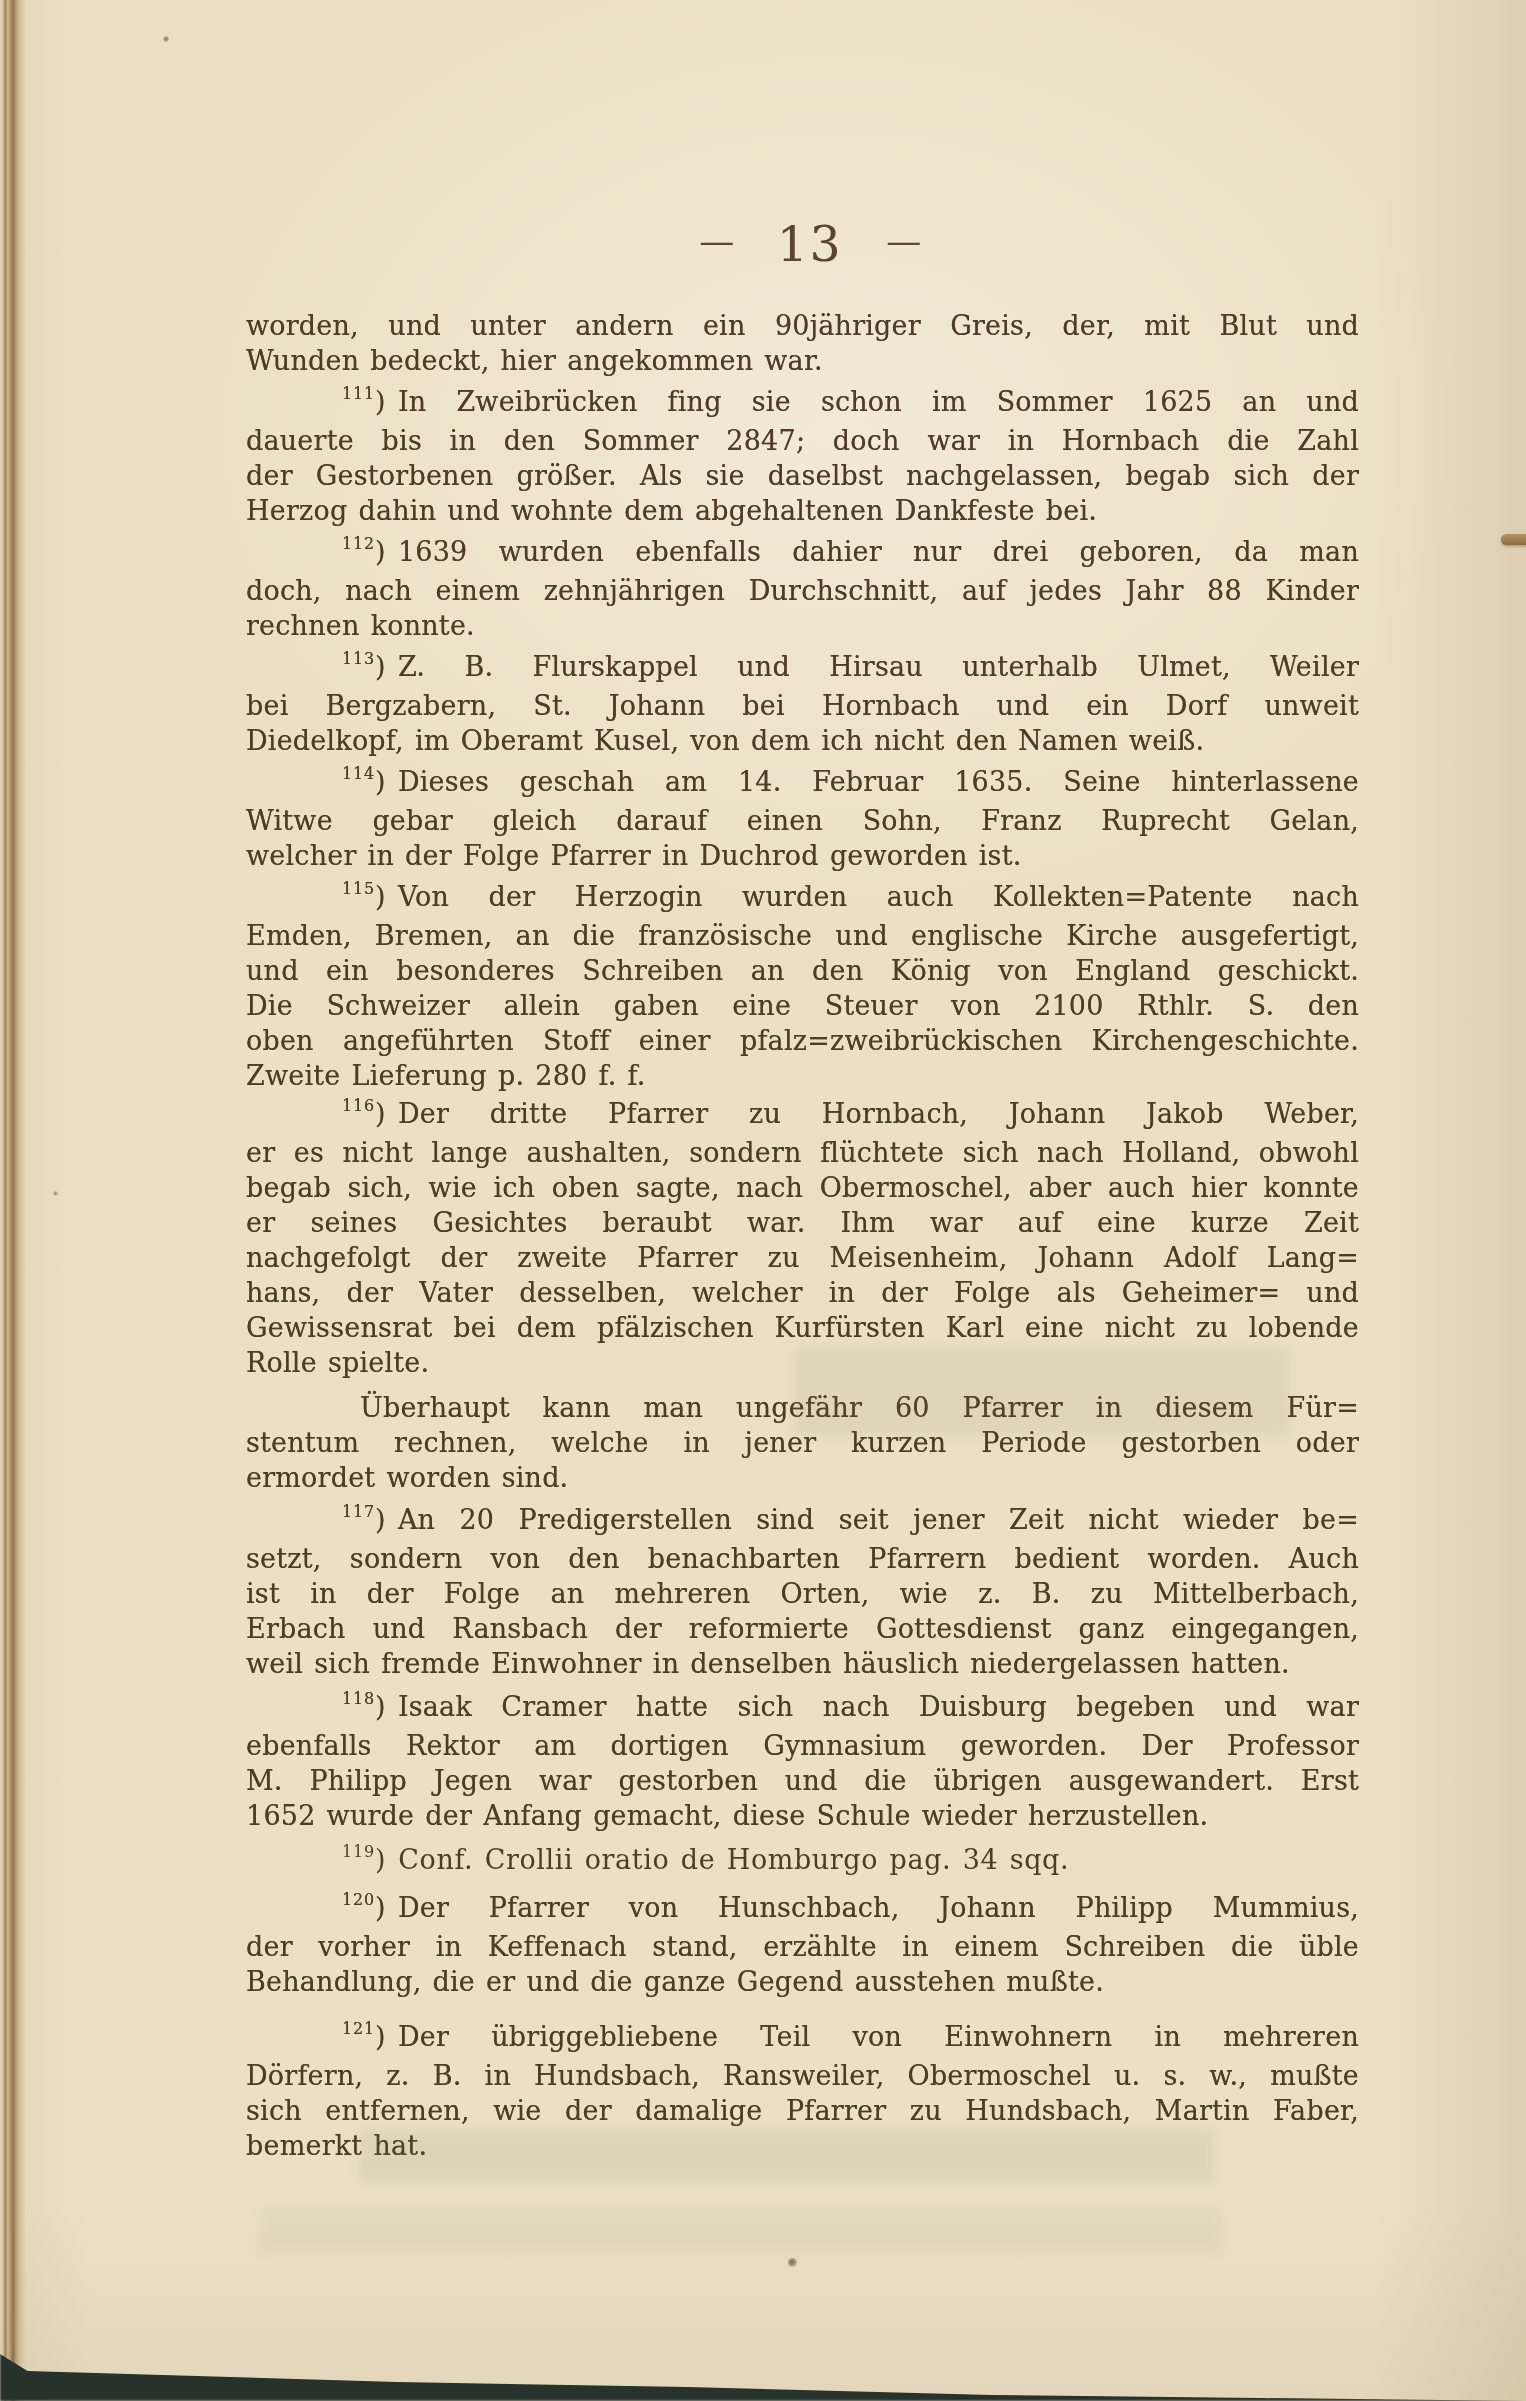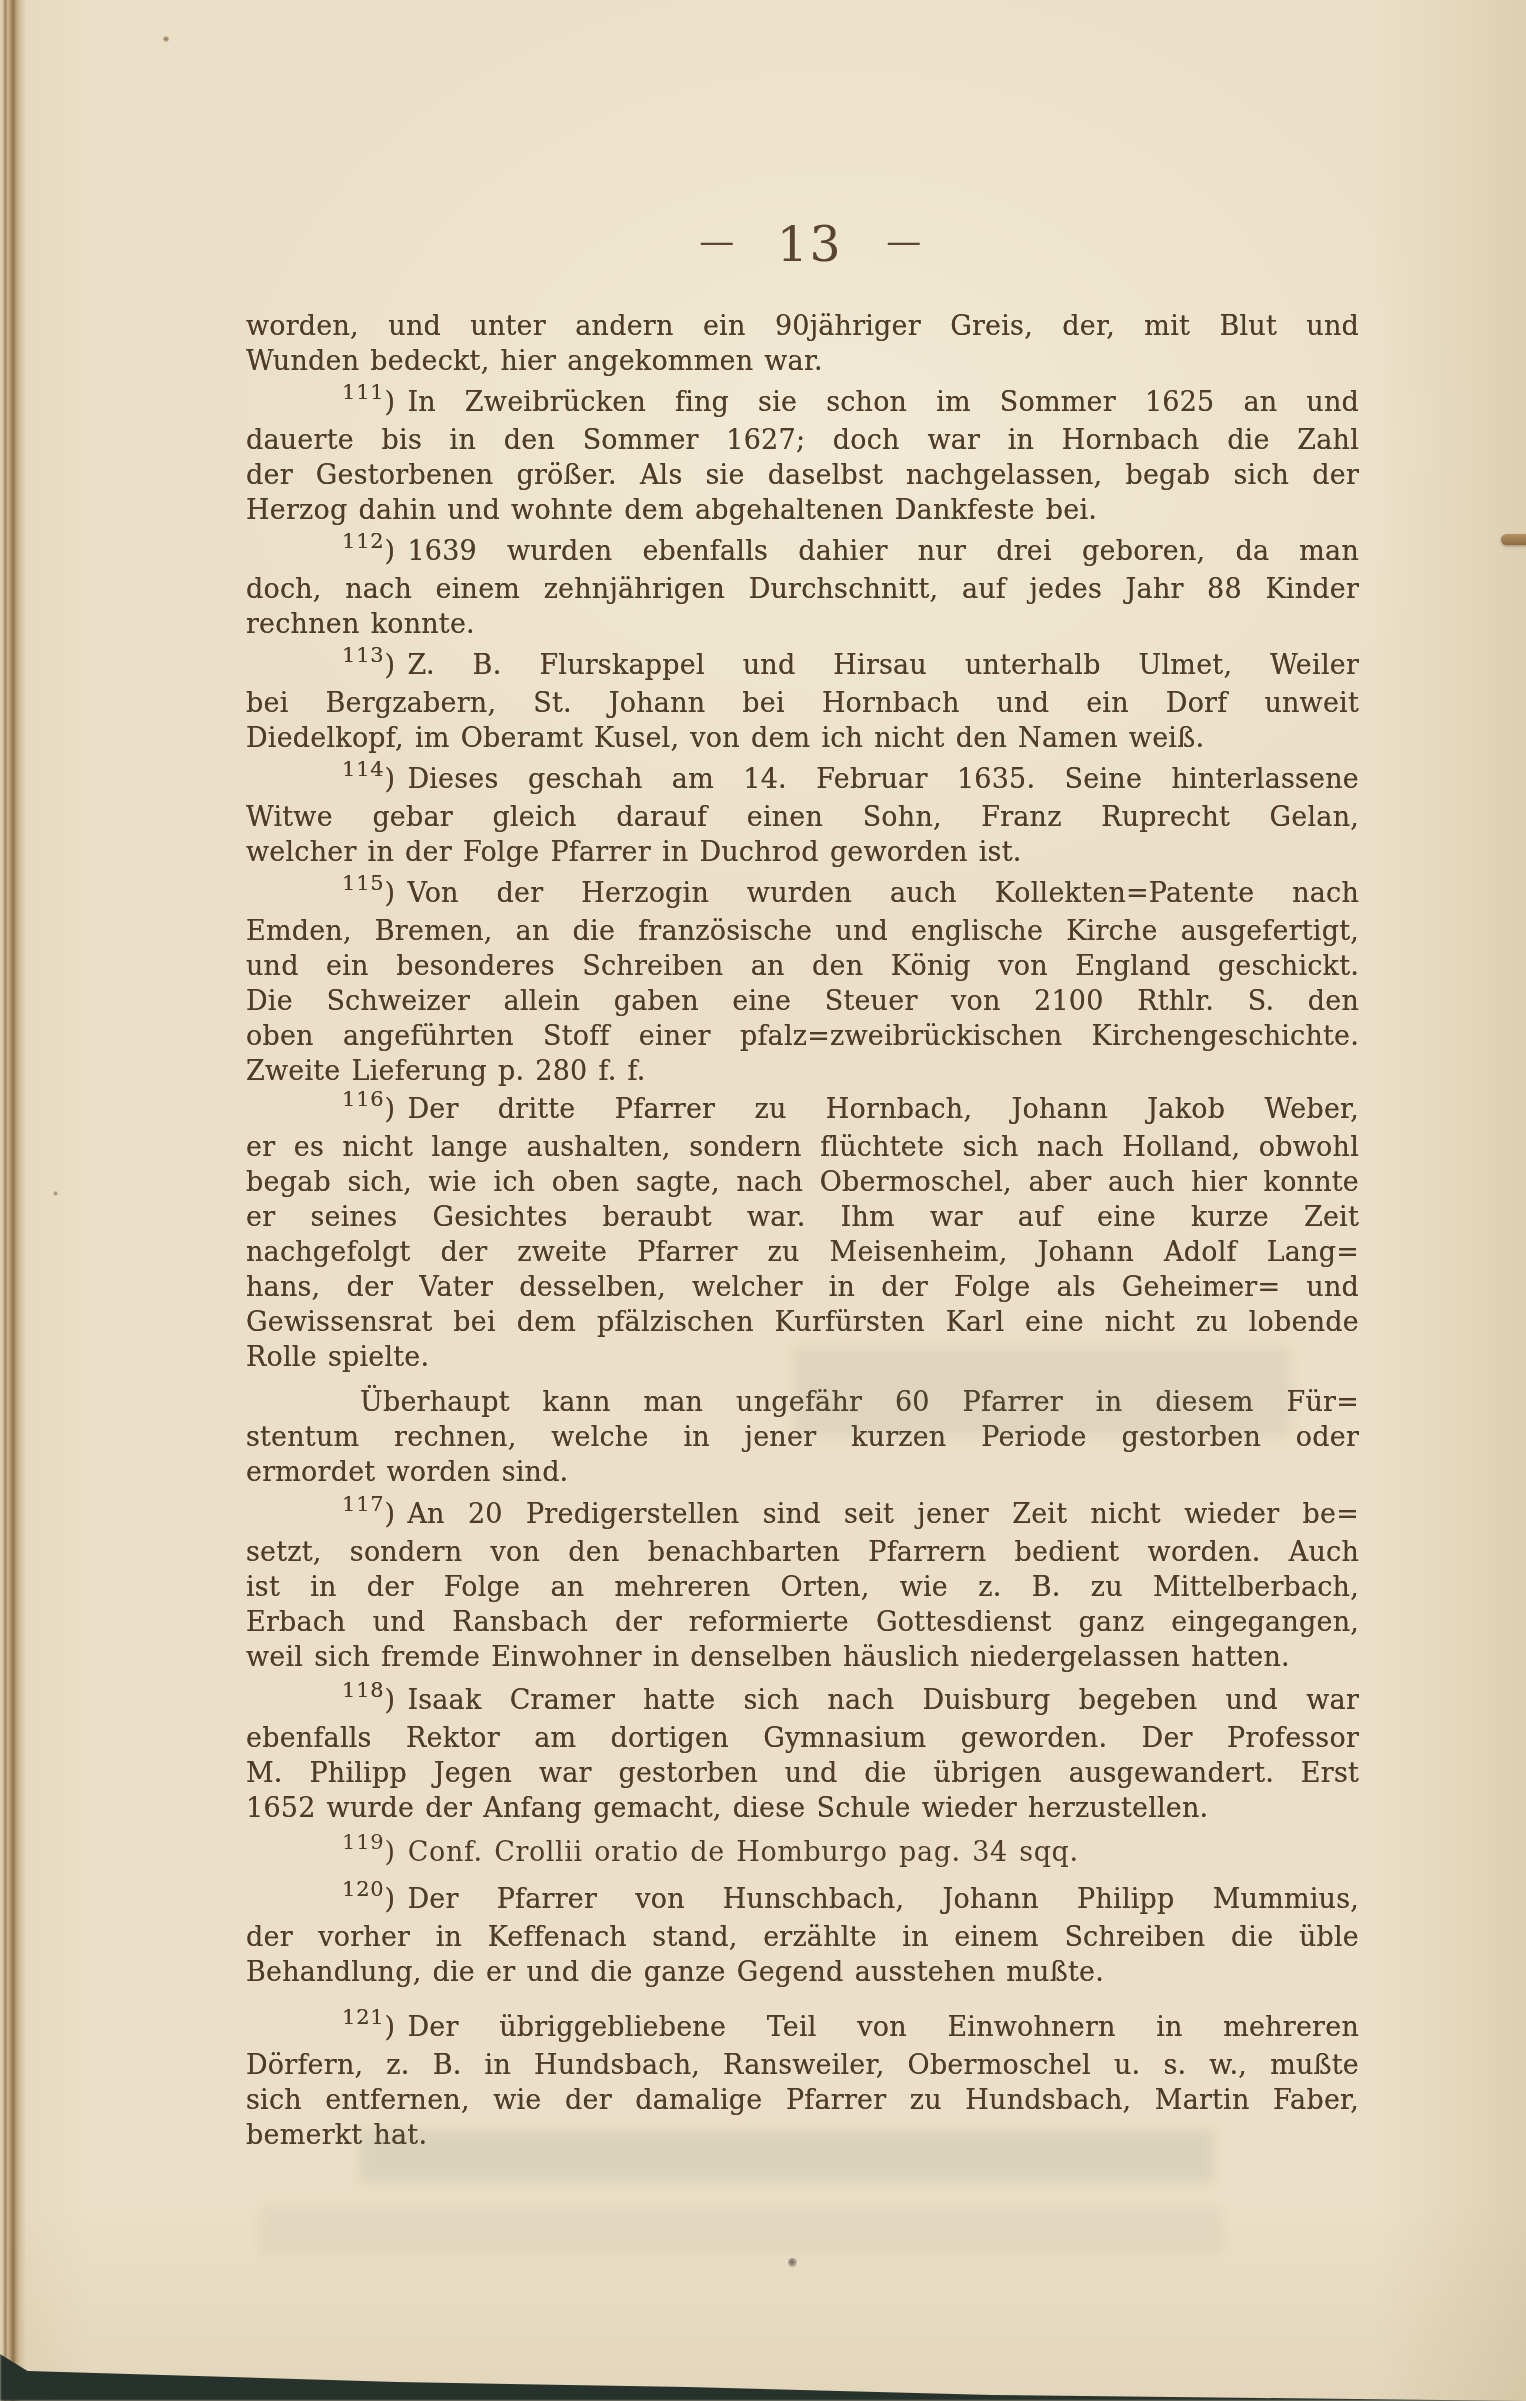--- a/index.html
+++ b/index.html
@@ -84,21 +84,21 @@
     text-shadow: 0 0 0.5px rgba(79,60,40,0.75);
   }
   .line {
     text-align: justify;
     text-align-last: justify;
   }
   .line.last {
     text-align-last: left;
   }
   .sup {
-    font-size: 21px;
+    font-size: 16px;
     position: relative;
     top: -12.2px;
     letter-spacing: 0.8px;
   }
   .paren {
     margin-right: 12.2px;
   }
   .para.latin {
     letter-spacing: 0.6px;
     text-shadow: none;
@@ -151,21 +151,21 @@
     <span class="dash">—</span>
   </div>
 
   <div class="text-block">
       <div class="para">
         <div class="line">worden, und unter andern ein 90jähriger Greis, der, mit Blut und</div>
         <div class="line last">Wunden bedeckt, hier angekommen war.</div>
       </div>
       <div class="para" style="margin-top: 6.1px;">
         <div class="line" style="padding-left: 96px;"><span class="sup">111</span><span class="paren">)</span>In Zweibrücken fing sie schon im Sommer 1625 an und</div>
-        <div class="line">dauerte bis in den Sommer 1627; doch war in Hornbach die Zahl</div>
+        <div class="line">dauerte bis in den Sommer 2847; doch war in Hornbach die Zahl</div>
         <div class="line">der Gestorbenen größer. Als sie daselbst nachgelassen, begab sich der</div>
         <div class="line last">Herzog dahin und wohnte dem abgehaltenen Dankfeste bei.</div>
       </div>
       <div class="para" style="margin-top: 6.1px;">
         <div class="line" style="padding-left: 96px;"><span class="sup">112</span><span class="paren">)</span>1639 wurden ebenfalls dahier nur drei geboren, da man</div>
         <div class="line">doch, nach einem zehnjährigen Durchschnitt, auf jedes Jahr 88 Kinder</div>
         <div class="line last">rechnen konnte.</div>
       </div>
       <div class="para" style="margin-top: 6.1px;">
         <div class="line" style="padding-left: 96px;"><span class="sup">113</span><span class="paren">)</span>Z. B. Flurskappel und Hirsau unterhalb Ulmet, Weiler</div>

